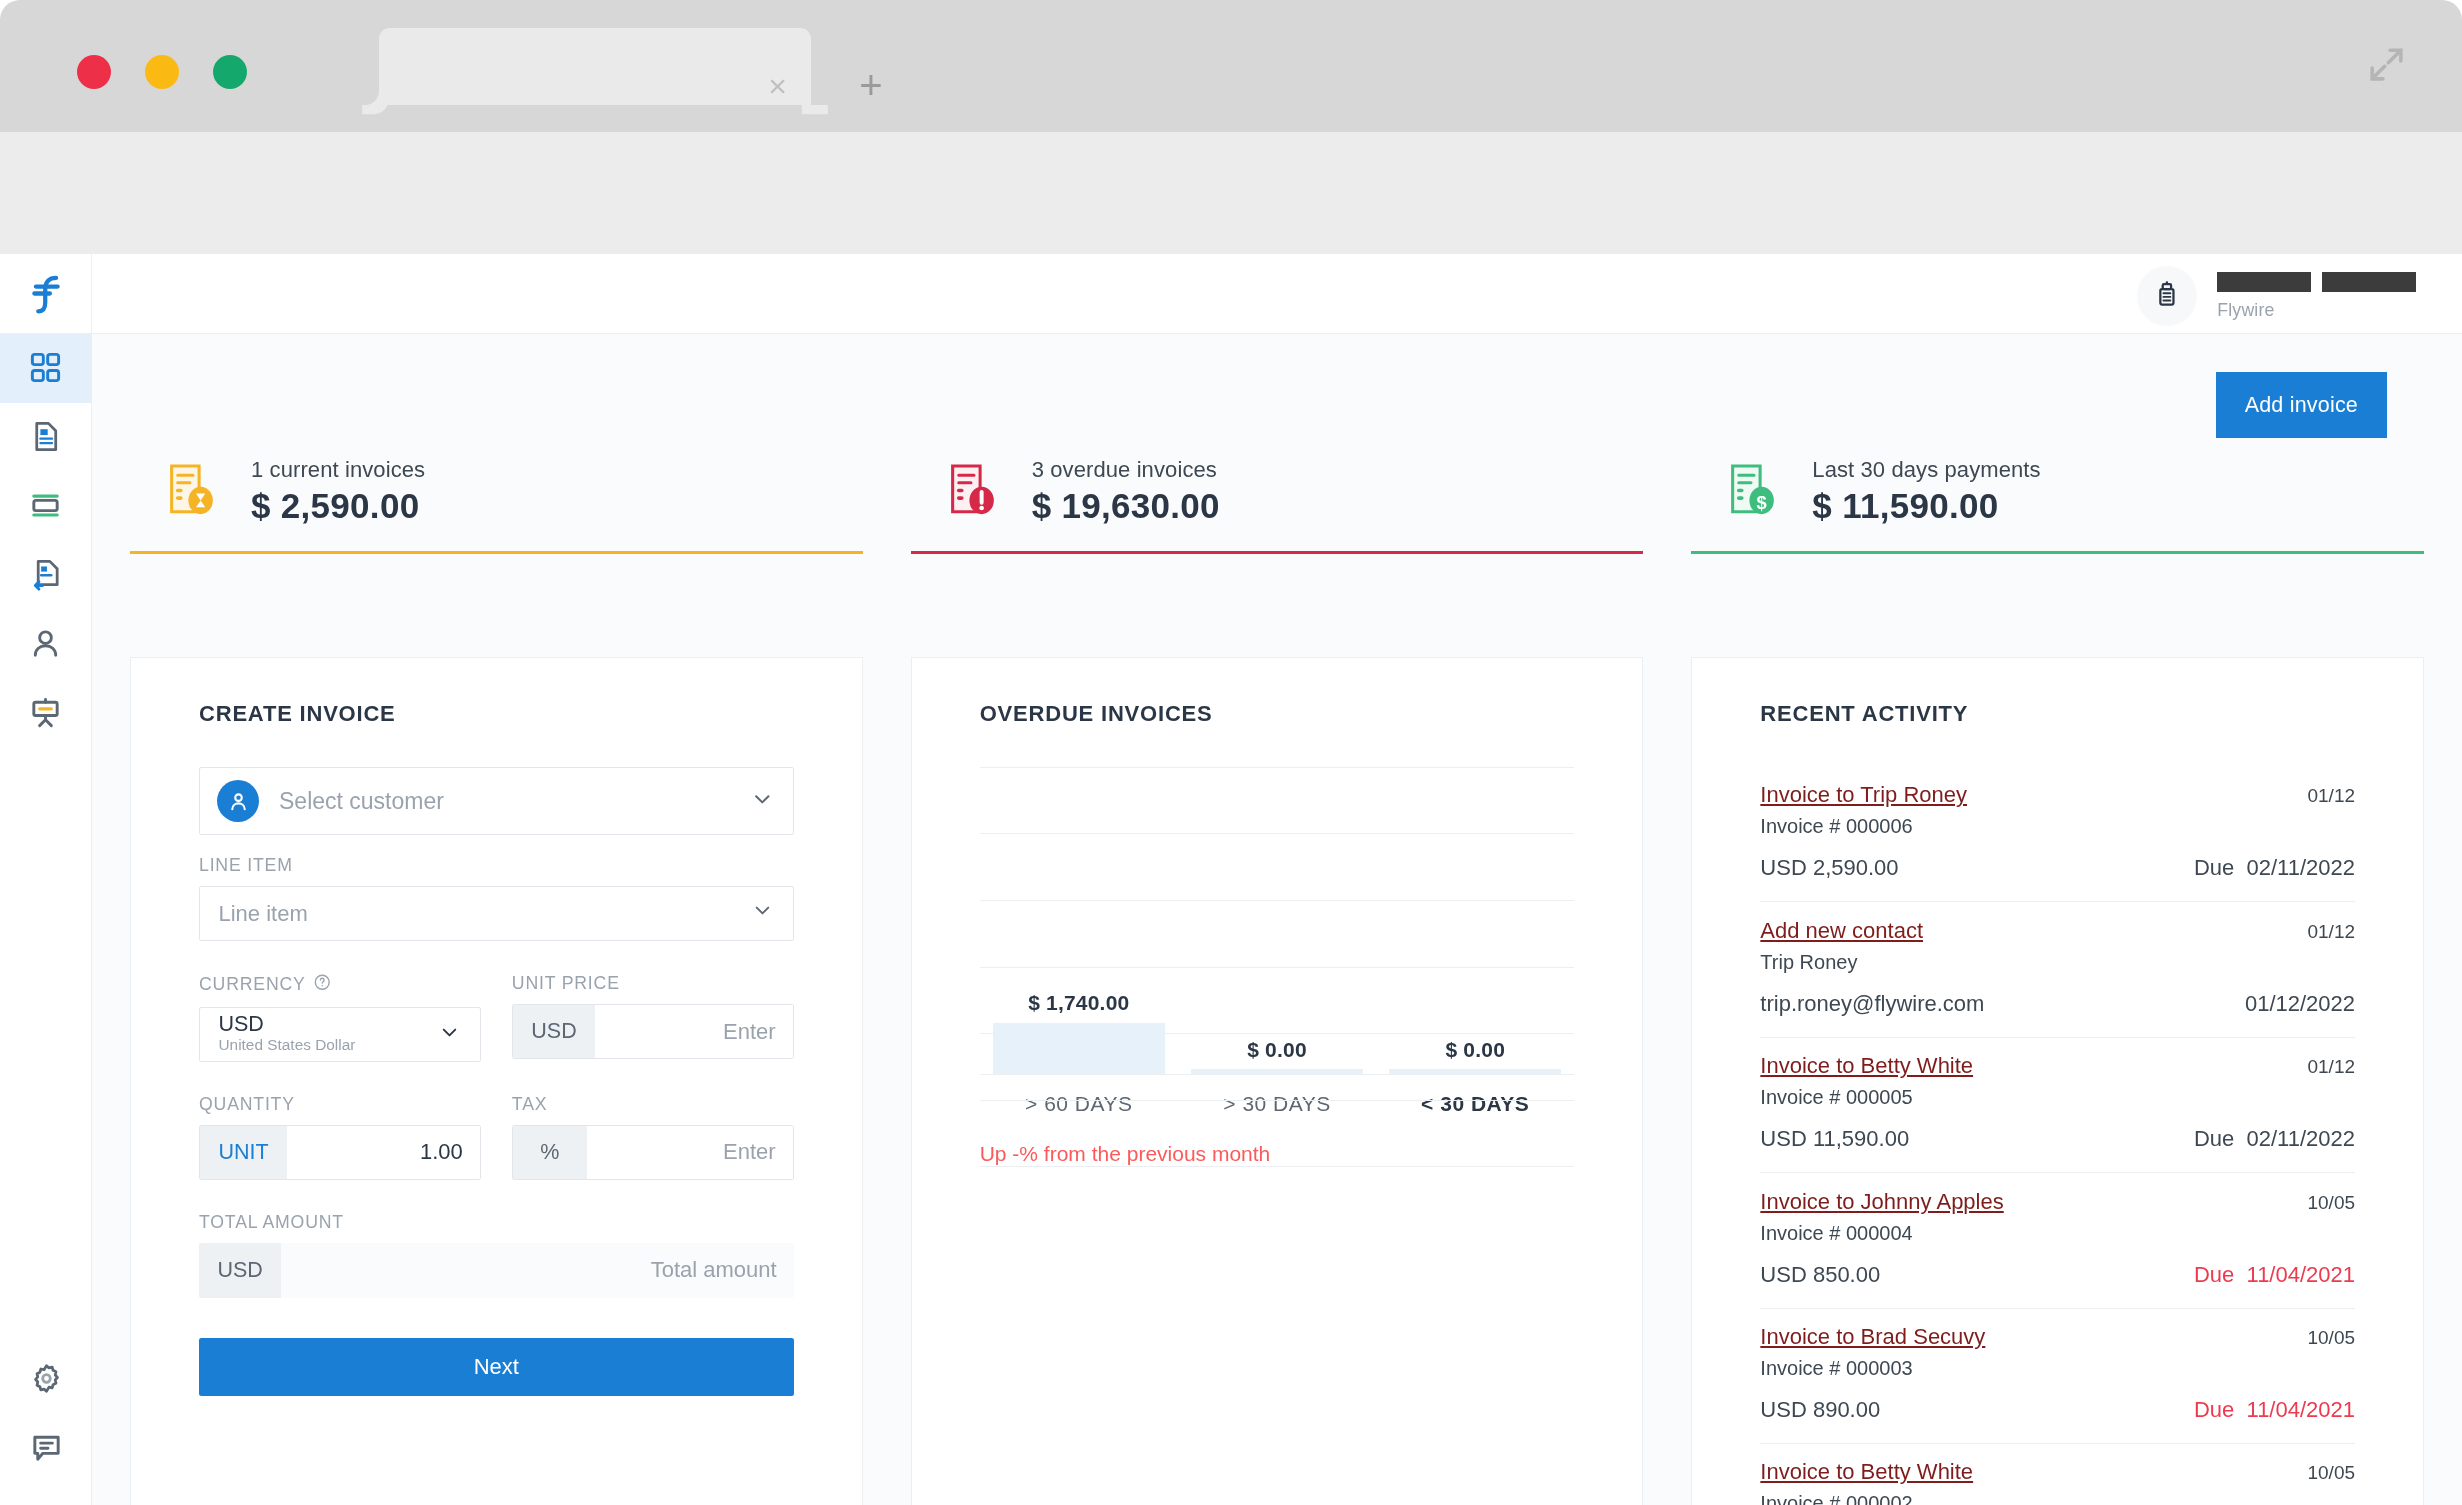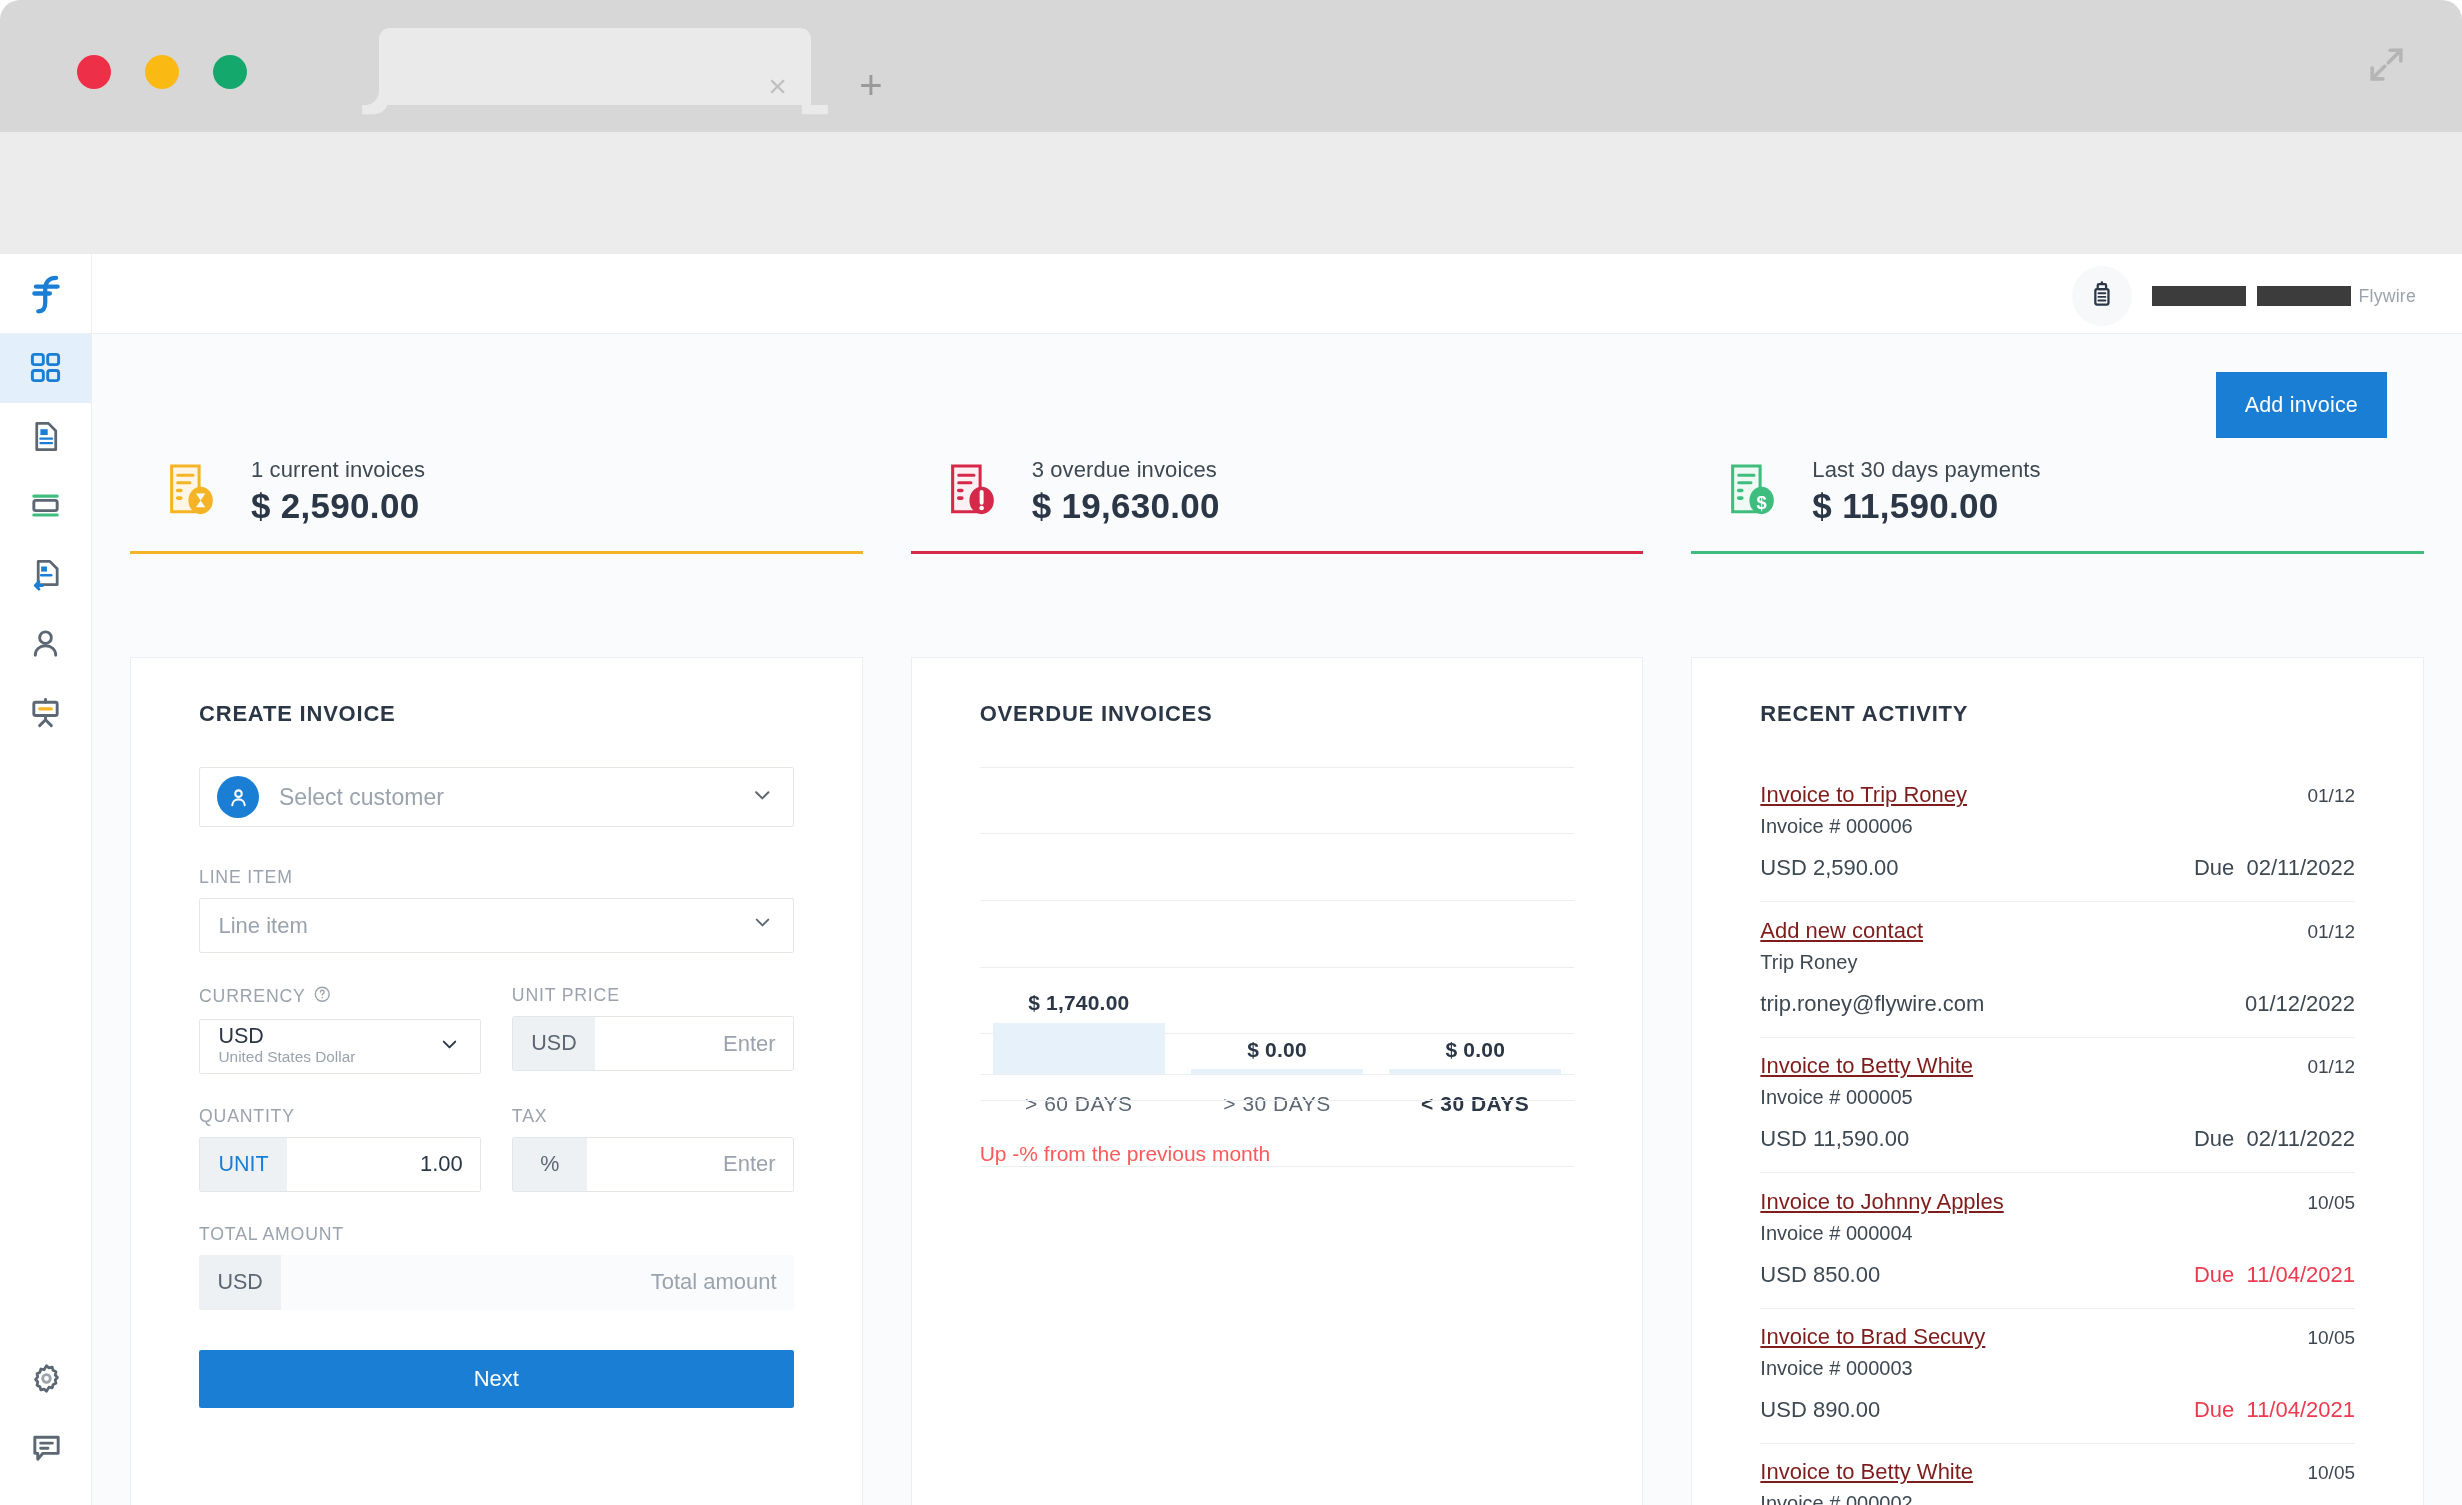--- a/index.html
+++ b/index.html
@@ -84,21 +84,21 @@
     position: absolute; left: 92px; top: 0; width: 2370px; height: 80px;
     background: #ffffff; border-bottom: 0.8px solid #eceff2;
   }
   .account {
     position: absolute; right: 46px; top: 12.3px; display: flex; align-items: center; gap: 20px;
   }
   .account-avatar {
     width: 60px; height: 60px; border-radius: 50%; background: #f7f8f9;
     display: flex; align-items: center; justify-content: center;
   }
-  .account-text { display: flex; flex-direction: row; gap: 7.7px; }
+  .account-text { display: flex; flex-direction: column; gap: 7.7px; }
   .redacted-row { display: flex; gap: 10.8px; }
   .redacted { height: 20px; background: #3c3c3c; }
   .redacted.w1 { width: 94px; }
   .redacted.w2 { width: 94px; }
   .account-org { font-size: 17.7px; color: #9aa3ad; letter-spacing: 0.2px; }
 
   
   .content { position: absolute; left: 92px; top: 80px; width: 2370px; height: 1171px; background: #fafbfc; }
 
   .add-invoice-btn {
@@ -125,23 +125,23 @@
     flex: 1; background: #ffffff; border: 0.8px solid #eceff2;
     min-height: 846px; padding: 43px 68px;
   }
   .panel-title {
     font-size: 22px; font-weight: bold; color: #2b3746;
     letter-spacing: 0.8px; margin-bottom: 40px;
   }
 
   
   .select-customer {
-    display: flex; align-items: center; height: 60px;
+    display: flex; align-items: center; height: 68px;
     border: 0.8px solid #e2e6ea; border-radius: 2.3px; background: #fff;
-    padding: 0 18.5px 0 17px; margin-bottom: 40px;
+    padding: 0 18.5px 0 17px; margin-bottom: 20px;
   }
   .avatar-circle {
     width: 42px; height: 42px; border-radius: 50%; background: #1a7fd4;
     display: flex; align-items: center; justify-content: center; flex: none;
   }
   .select-customer-text { flex: 1; margin-left: 20px; font-size: 23px; color: #9aa3ad; }
 
   .field-label {
     font-size: 17.7px; color: #9aa3ad; letter-spacing: 0.8px;
     margin-bottom: 10px; display: flex; align-items: center; gap: 7px;

